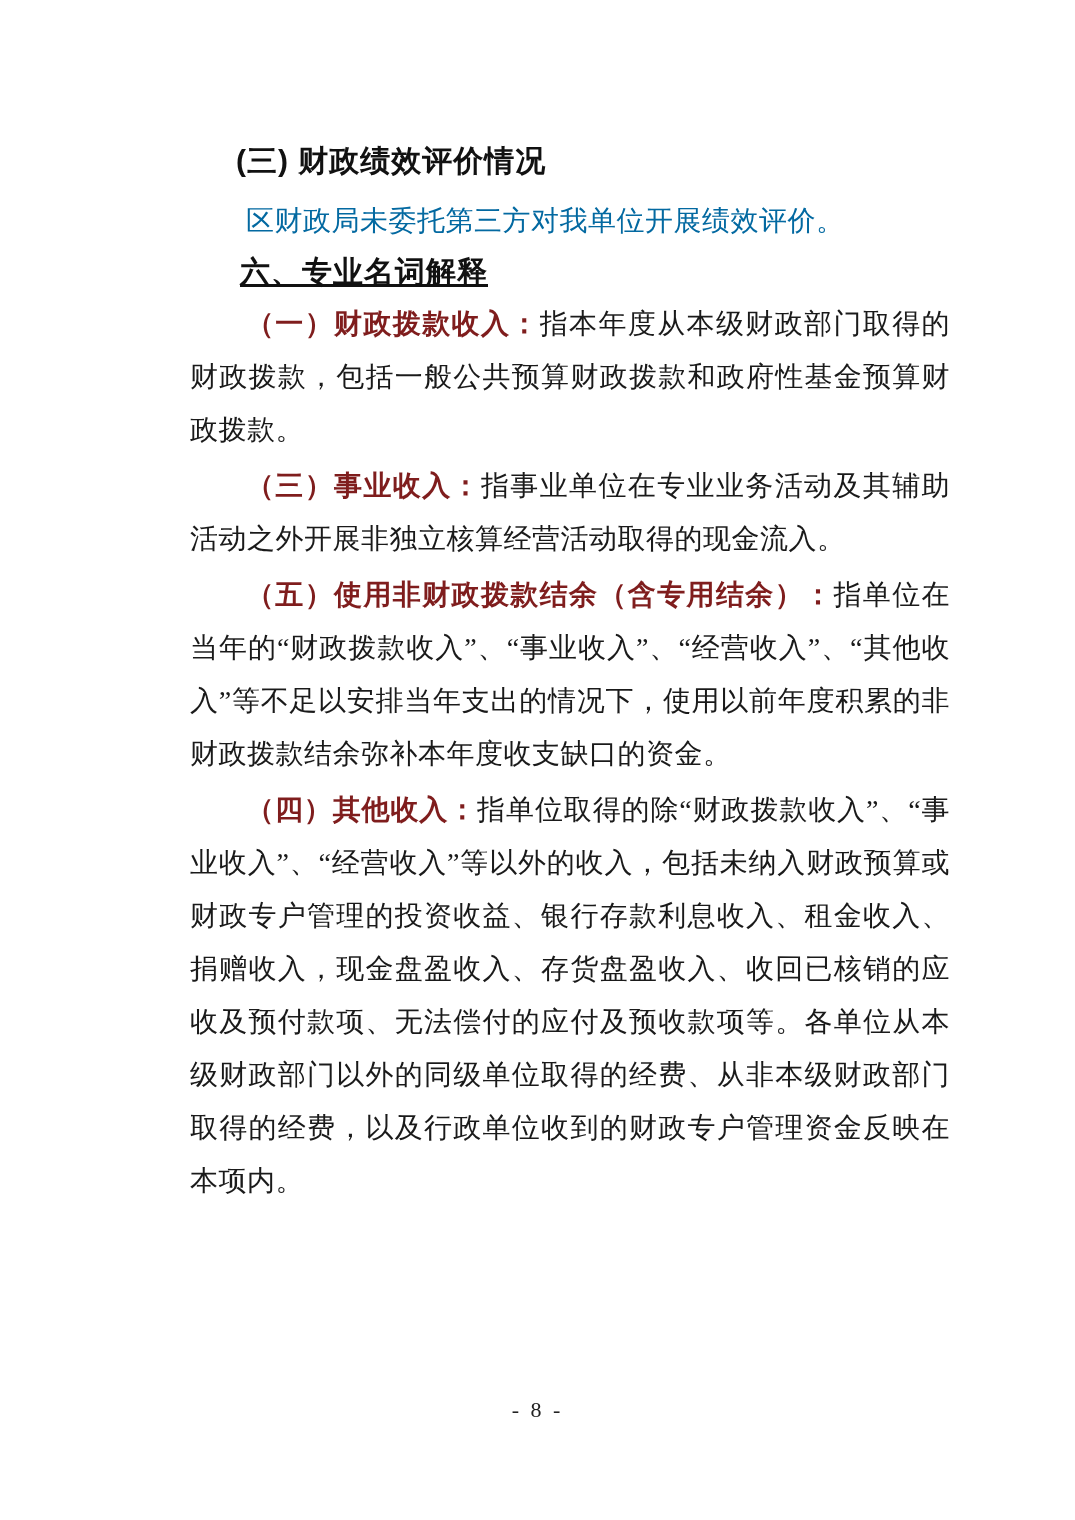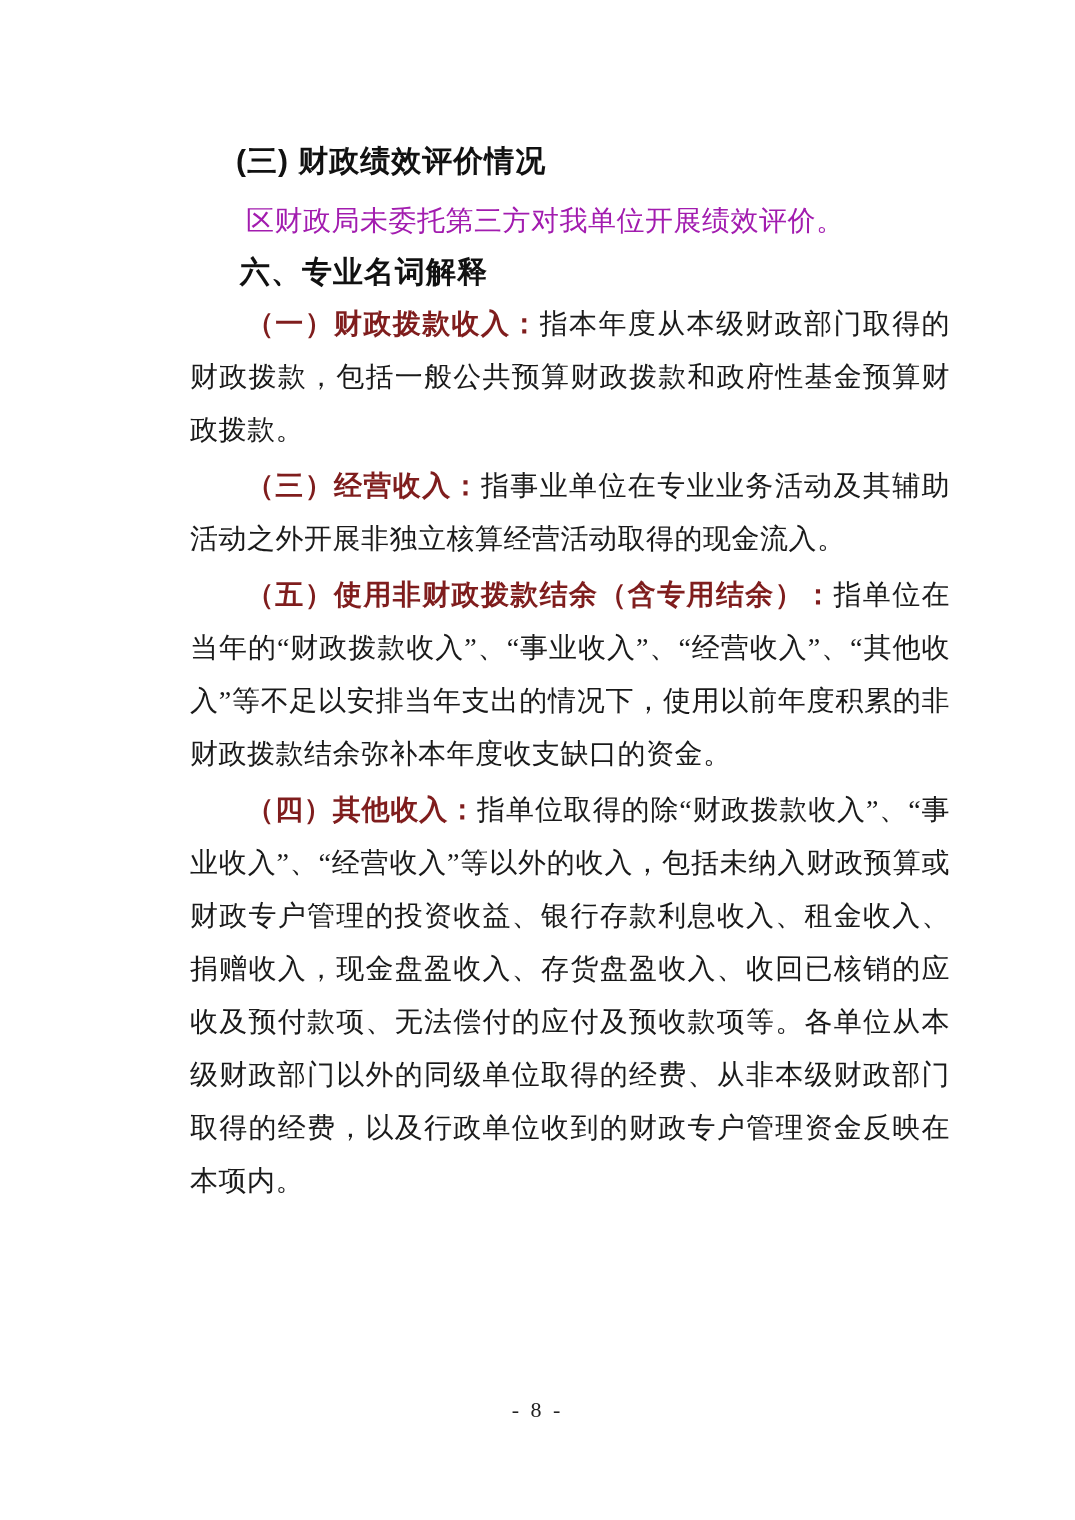--- a/index.html
+++ b/index.html
@@ -28,28 +28,29 @@
     font-size: 30px;
     line-height: 42px;
     letter-spacing: 1px;
     margin: 0 0 12px 0;
     text-indent: 46px;
     color: #111111;
   }
   .section-heading.second {
     margin: 4px 0 4px 0;
     text-indent: 50px;
+    text-decoration: underline;
   }
   .intro-para {
     font-size: 28px;
     line-height: 53px;
     letter-spacing: 0.5px;
     margin: 0 0 4px 0;
     text-indent: 2em;
-    color: #a21caf;
+    color: #0369a1;
   }
   .term-para {
     font-size: 28px;
     line-height: 53px;
     letter-spacing: 0.5px;
     margin: 0 0 3px 0;
     text-indent: 2em;
     text-align: justify;
     text-justify: inter-character;
     color: #1a1a1a;
@@ -76,21 +77,21 @@
 
   <h2 class="section-heading">(三) 财政绩效评价情况</h2>
 
   <p class="intro-para">区财政局未委托第三方对我单位开展绩效评价。</p>
 
   <h2 class="section-heading second">六、专业名词解释</h2>
 
   <p class="term-para"><span class="term-lead">（一）财政拨款收入：</span><span>指本年度从本级财政部门取得的财政拨款，包括一般公共预算财政拨款和政府性基金预算财政拨款。</span></p>
 
 
-  <p class="term-para"><span class="term-lead">（三）经营收入：</span><span>指事业单位在专业业务活动及其辅助活动之外开展非独立核算经营活动取得的现金流入。</span></p>
+  <p class="term-para"><span class="term-lead">（三）事业收入：</span><span>指事业单位在专业业务活动及其辅助活动之外开展非独立核算经营活动取得的现金流入。</span></p>
 
   <p class="term-para"><span class="term-lead">（五）使用非财政拨款结余（含专用结余）：</span><span>指单位在当年的“财政拨款收入”、“事业收入”、“经营收入”、“其他收入”等不足以安排当年支出的情况下，使用以前年度积累的非财政拨款结余弥补本年度收支缺口的资金。</span></p>
 
   <p class="term-para"><span class="term-lead">（四）其他收入：</span><span>指单位取得的除“财政拨款收入”、“事业收入”、“经营收入”等以外的收入，包括未纳入财政预算或财政专户管理的投资收益、银行存款利息收入、租金收入、捐赠收入，现金盘盈收入、存货盘盈收入、收回已核销的应收及预付款项、无法偿付的应付及预收款项等。各单位从本级财政部门以外的同级单位取得的经费、从非本级财政部门取得的经费，以及行政单位收到的财政专户管理资金反映在本项内。</span></p>
 
 </div>
 
 <div class="page-footer">- 8 -</div>
 
 </body></html>

